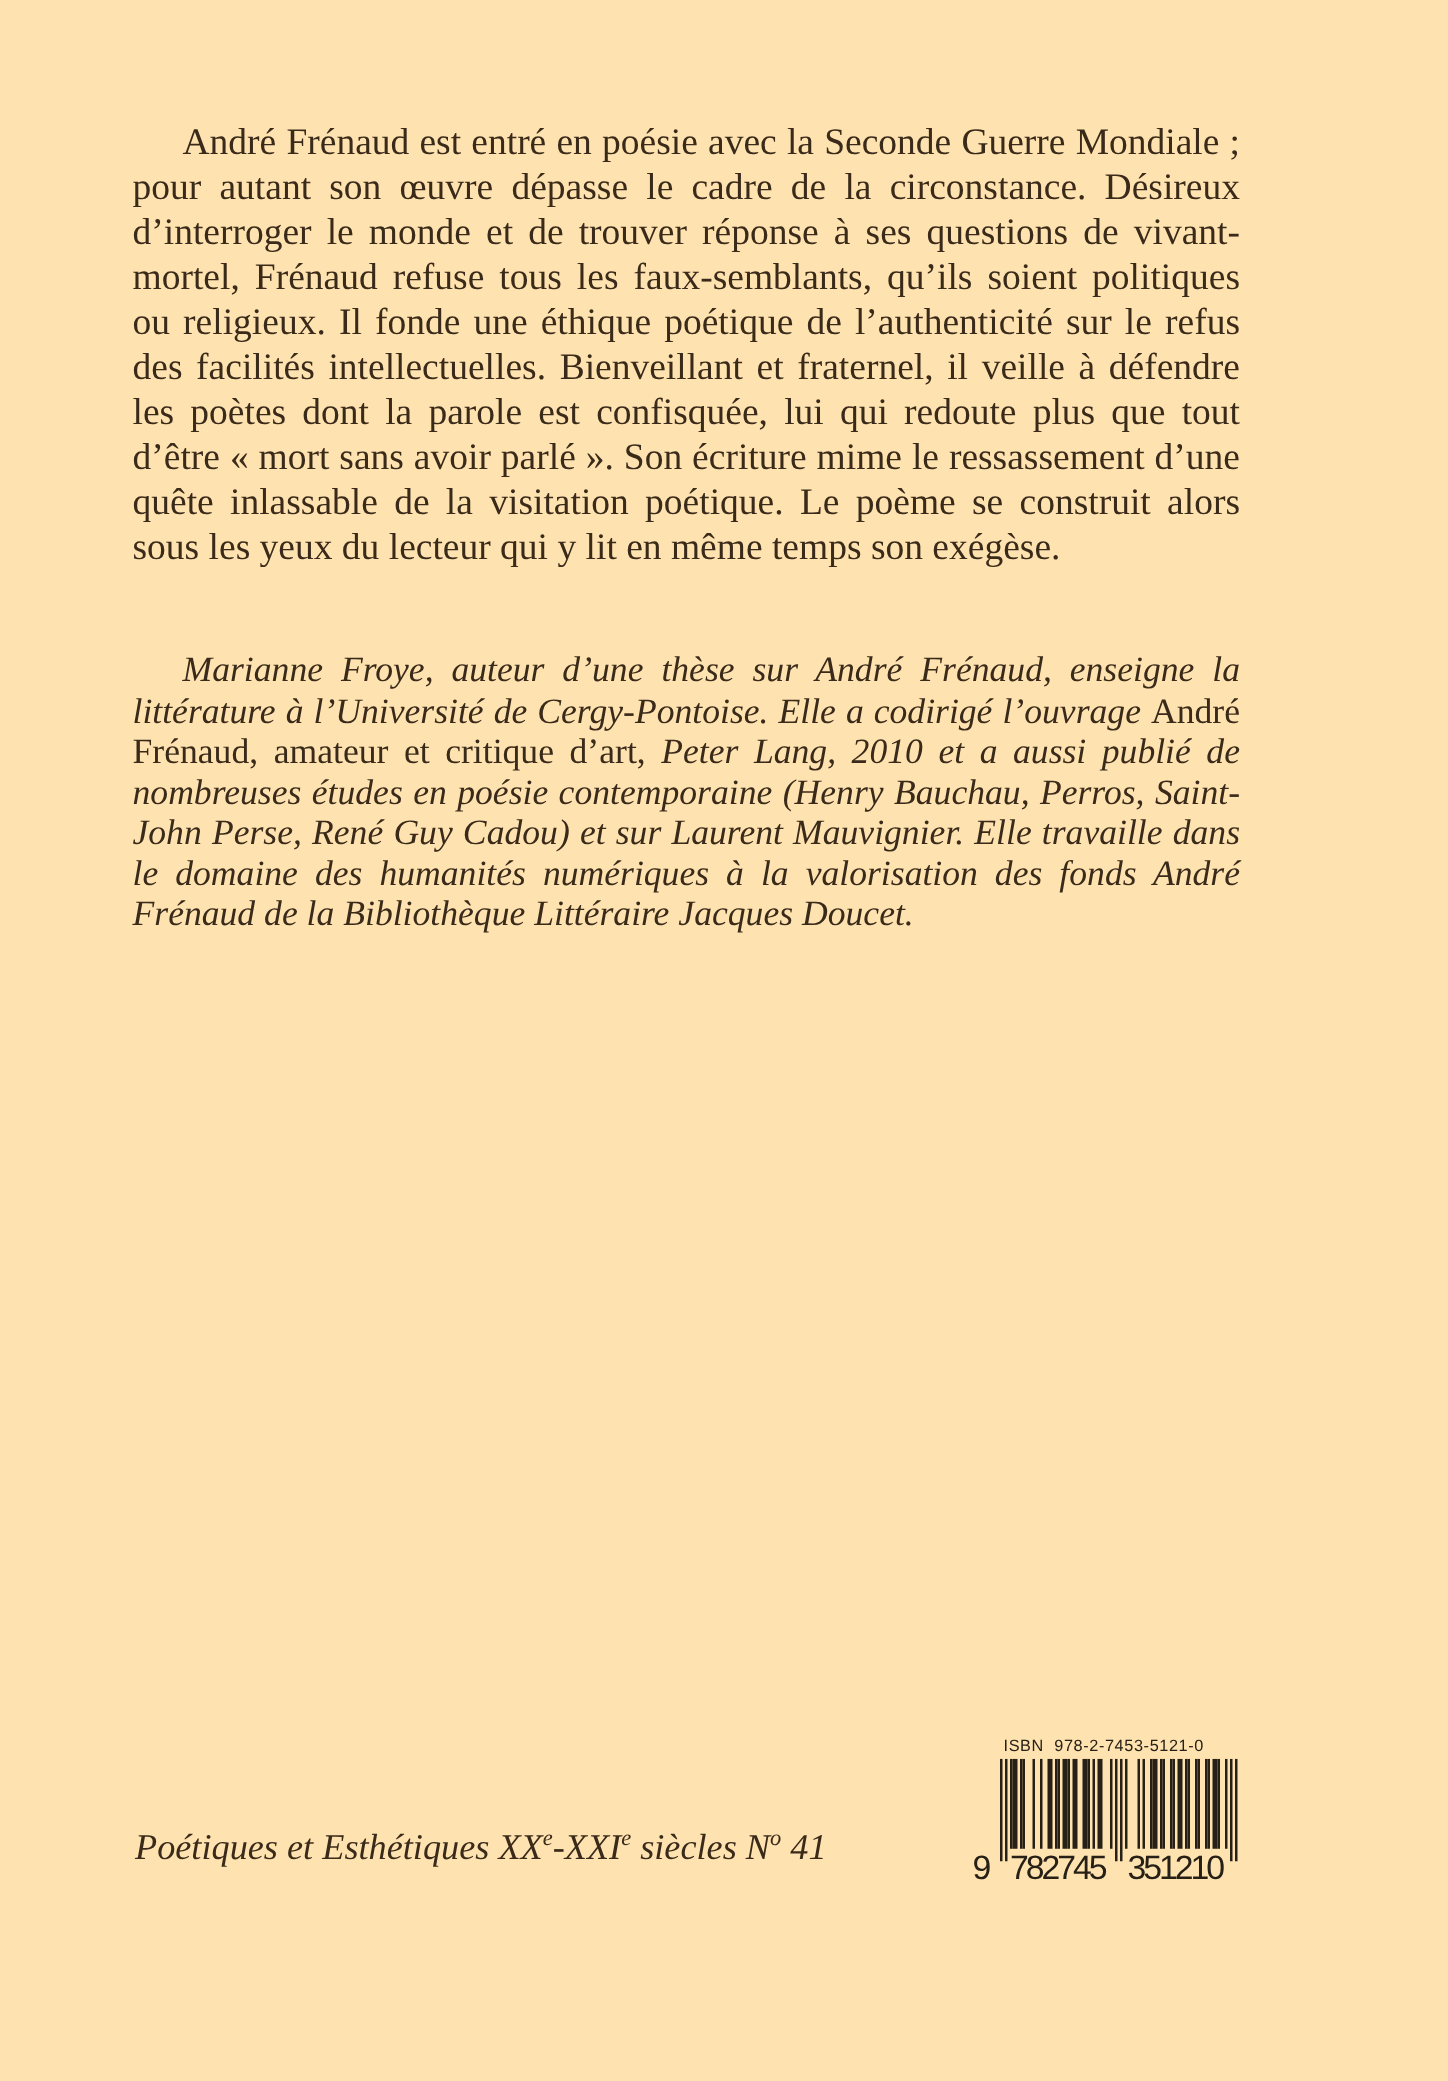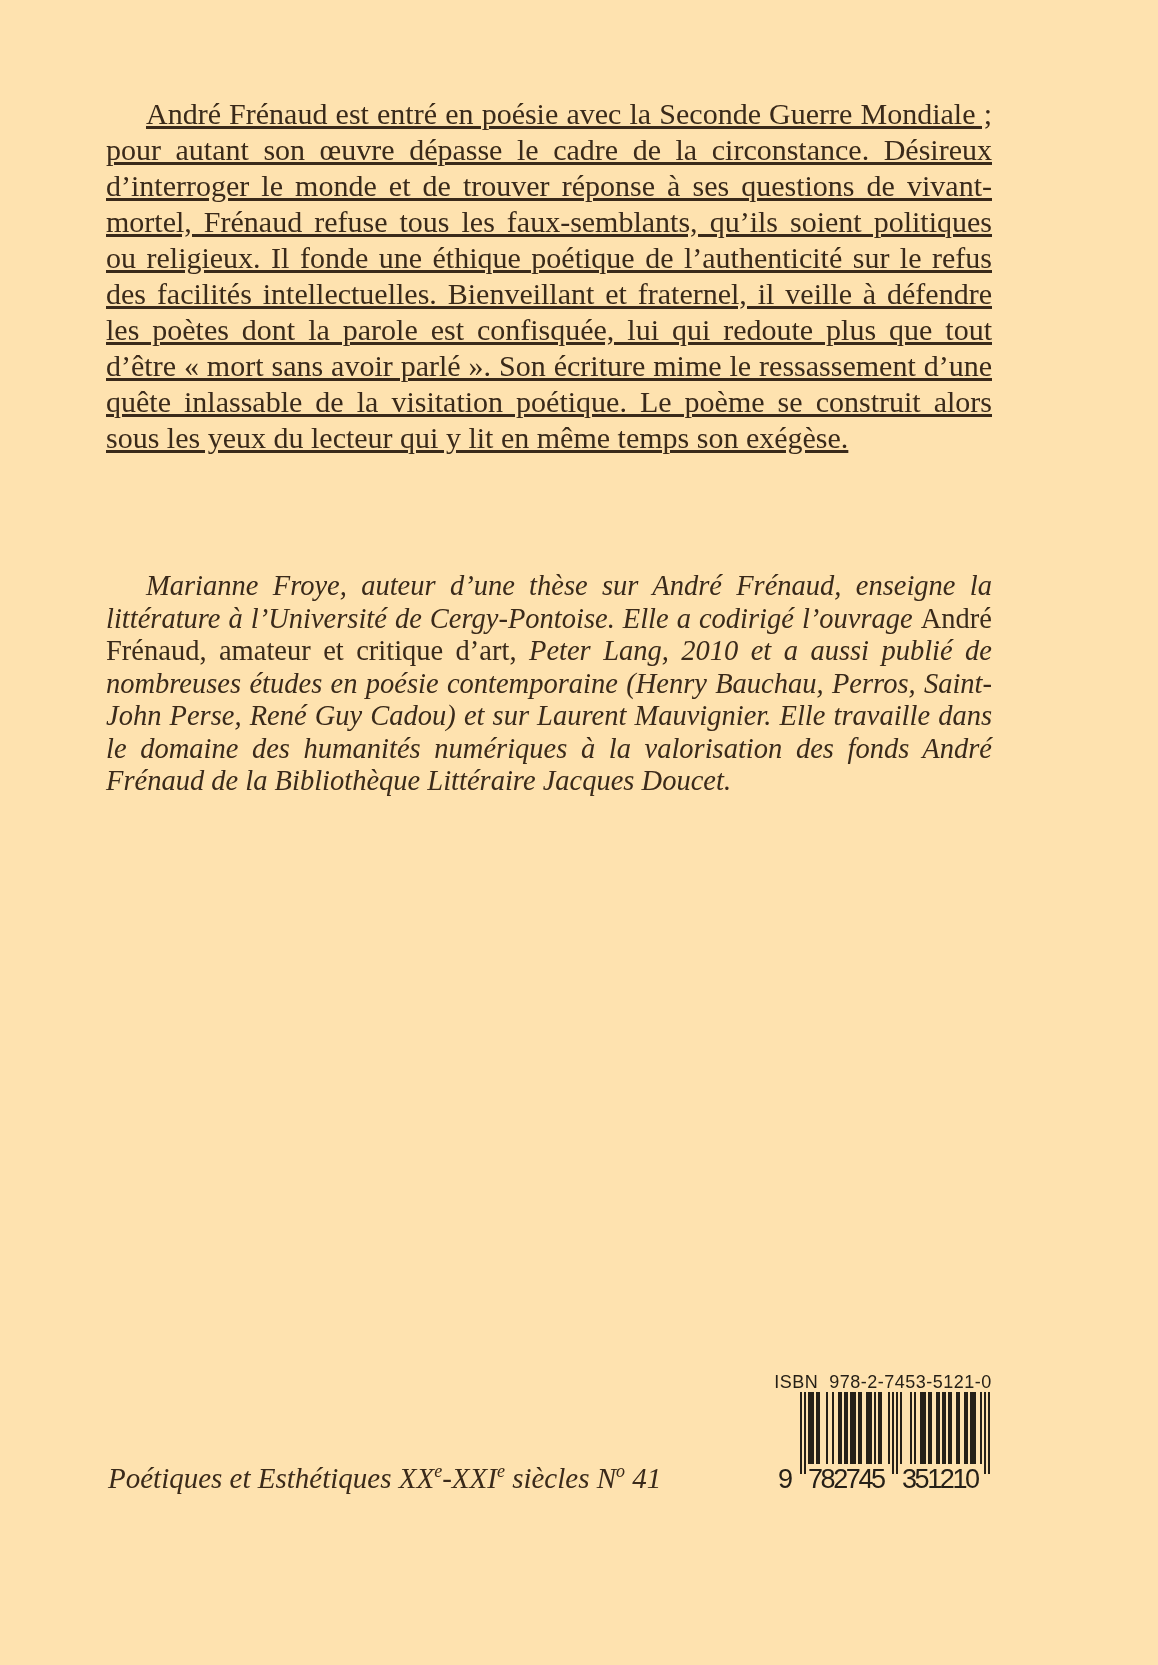--- a/index.html
+++ b/index.html
@@ -18,26 +18,25 @@
   .synopsis {
     position: absolute;
     left: 106px;
     top: 96px;
     width: 886px;
     margin: 0;
     font-size: 30px;
     line-height: 36px;
     text-align: justify;
     text-indent: 40px;
-    text-decoration: underline;
   }
   .bio {
     position: absolute;
     left: 106px;
-    top: 570px;
+    top: 521px;
     width: 886px;
     margin: 0;
     font-size: 28.5px;
     line-height: 32.5px;
     text-align: justify;
     text-indent: 40px;
     font-style: italic;
   }
   .bio .roman {
     font-style: normal;
@@ -57,25 +56,26 @@
   }
   .barcode-block {
     position: absolute;
     left: 772px;
     top: 1372px;
     width: 222px;
     text-align: center;
   }
   .isbn-label {
     font-family: "Liberation Sans", sans-serif;
-    font-size: 18px;
+    font-size: 13px;
     line-height: 20px;
     letter-spacing: 0.5px;
     color: #262017;
     white-space: pre;
+    margin-top: 15px;
   }
   .barcode-svg {
     display: block;
     margin-top: 0;
   }
   .bc-digit {
     font-family: "Liberation Sans", sans-serif;
     font-size: 27px;
     fill: #262017;
   }

